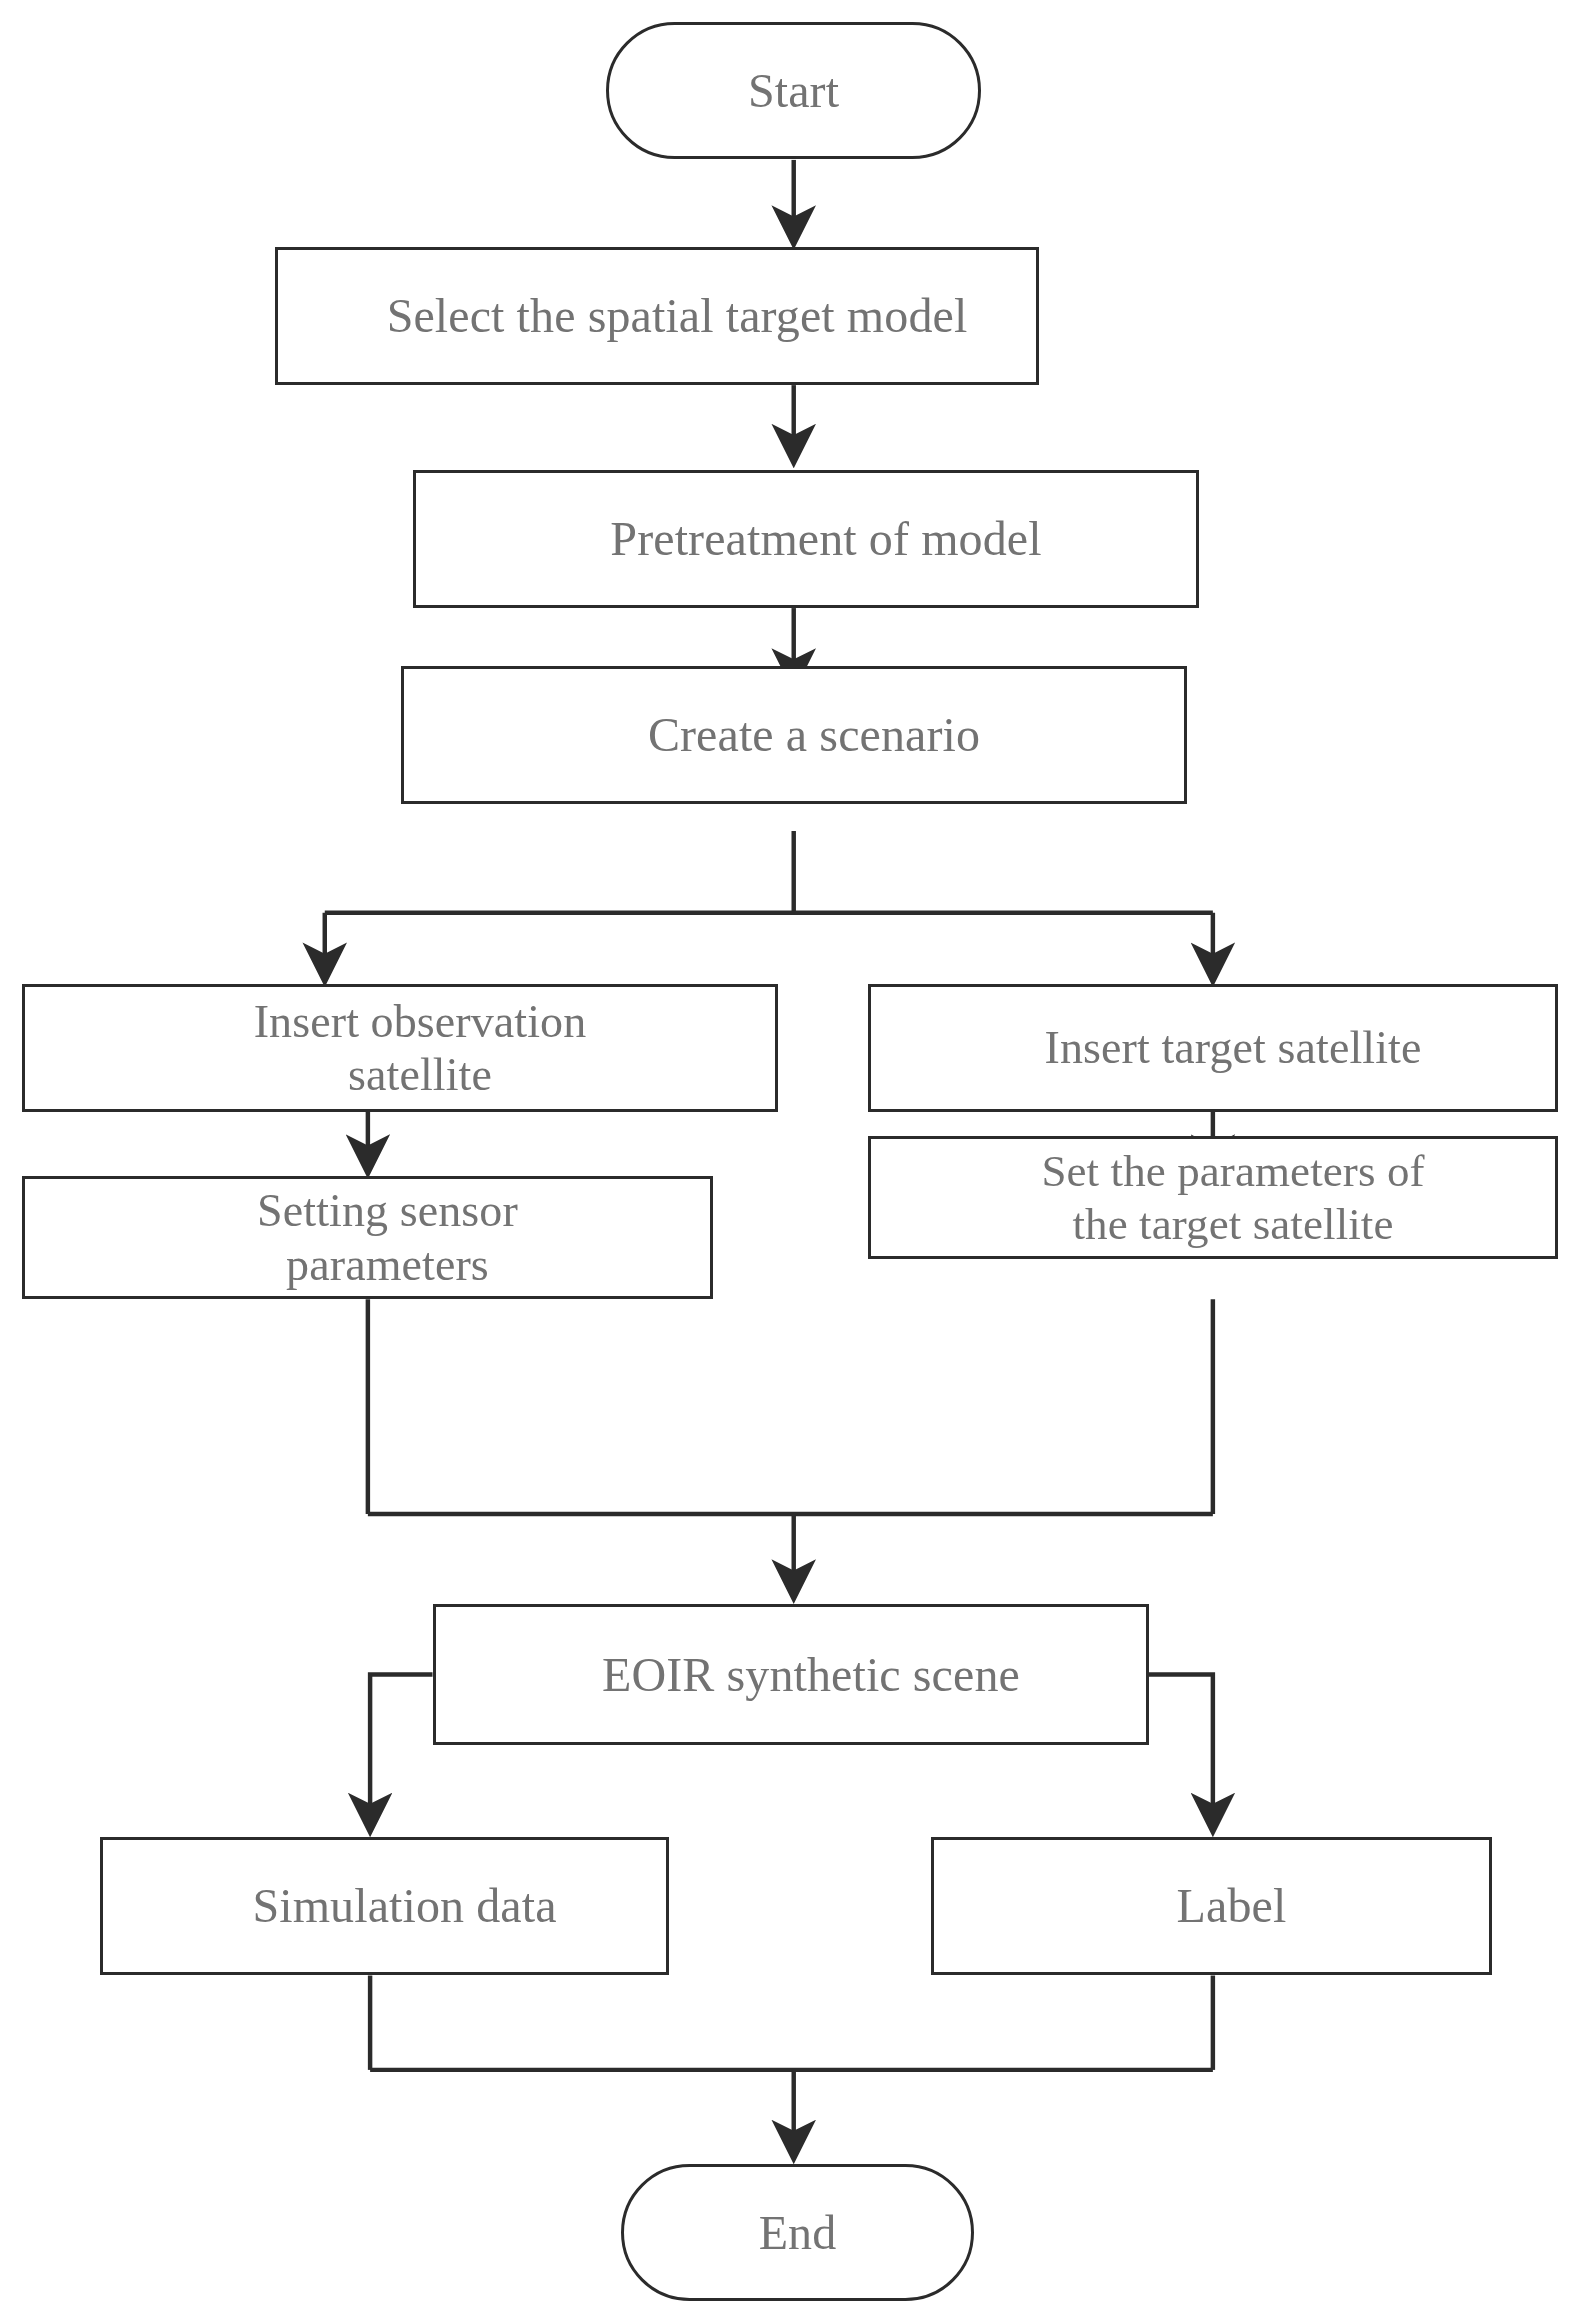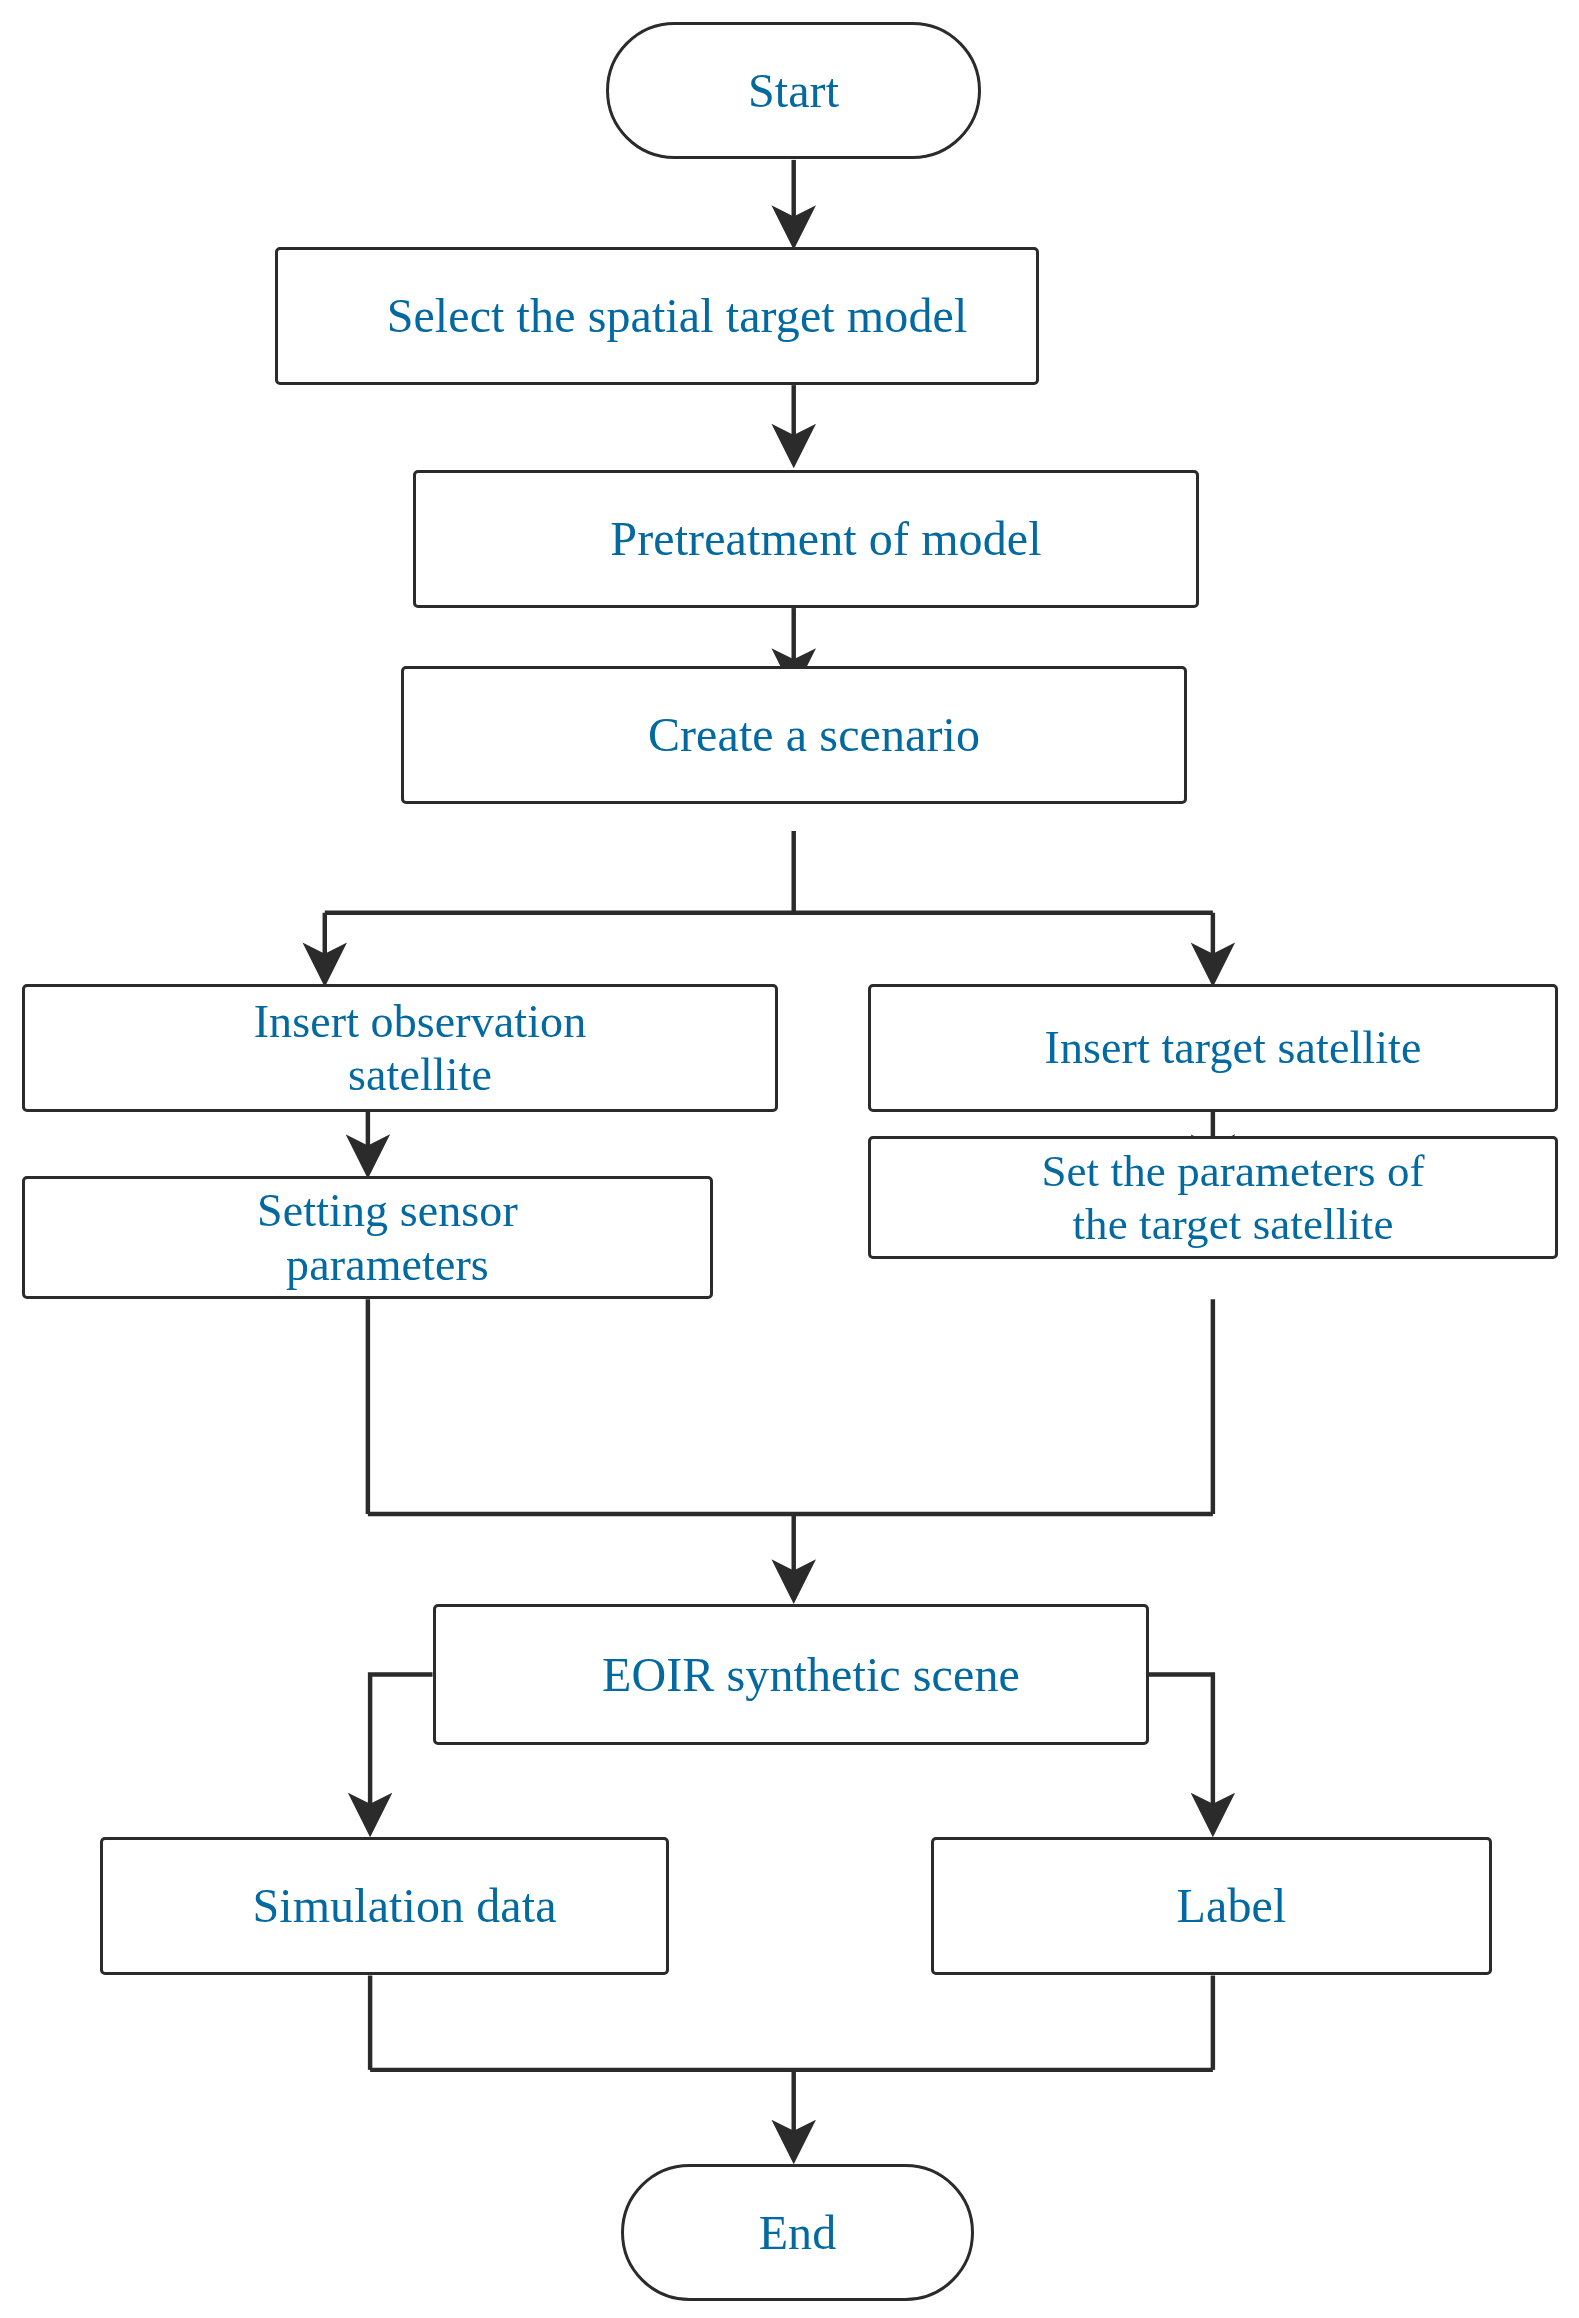--- a/index.html
+++ b/index.html
@@ -24,27 +24,27 @@
     height: 2319px;
     pointer-events: none;
   }
   .node {
     position: absolute;
     box-sizing: border-box;
     display: flex;
     align-items: center;
     justify-content: center;
     text-align: center;
-    color: #0369a1;
+    color: #737373;
     background: #ffffff;
     border: 3.7px solid #2b2b2b;
     z-index: 2;
   }
   .node.process {
-    border-radius: 5px;
+    border-radius: 0;
     padding-left: 40px;
   }
   .node.terminator {
     border-width: 3.7px;
     border-radius: 71px;
   }
   .node .label {
     display: block;
     line-height: 1.16;
     white-space: pre-line;

